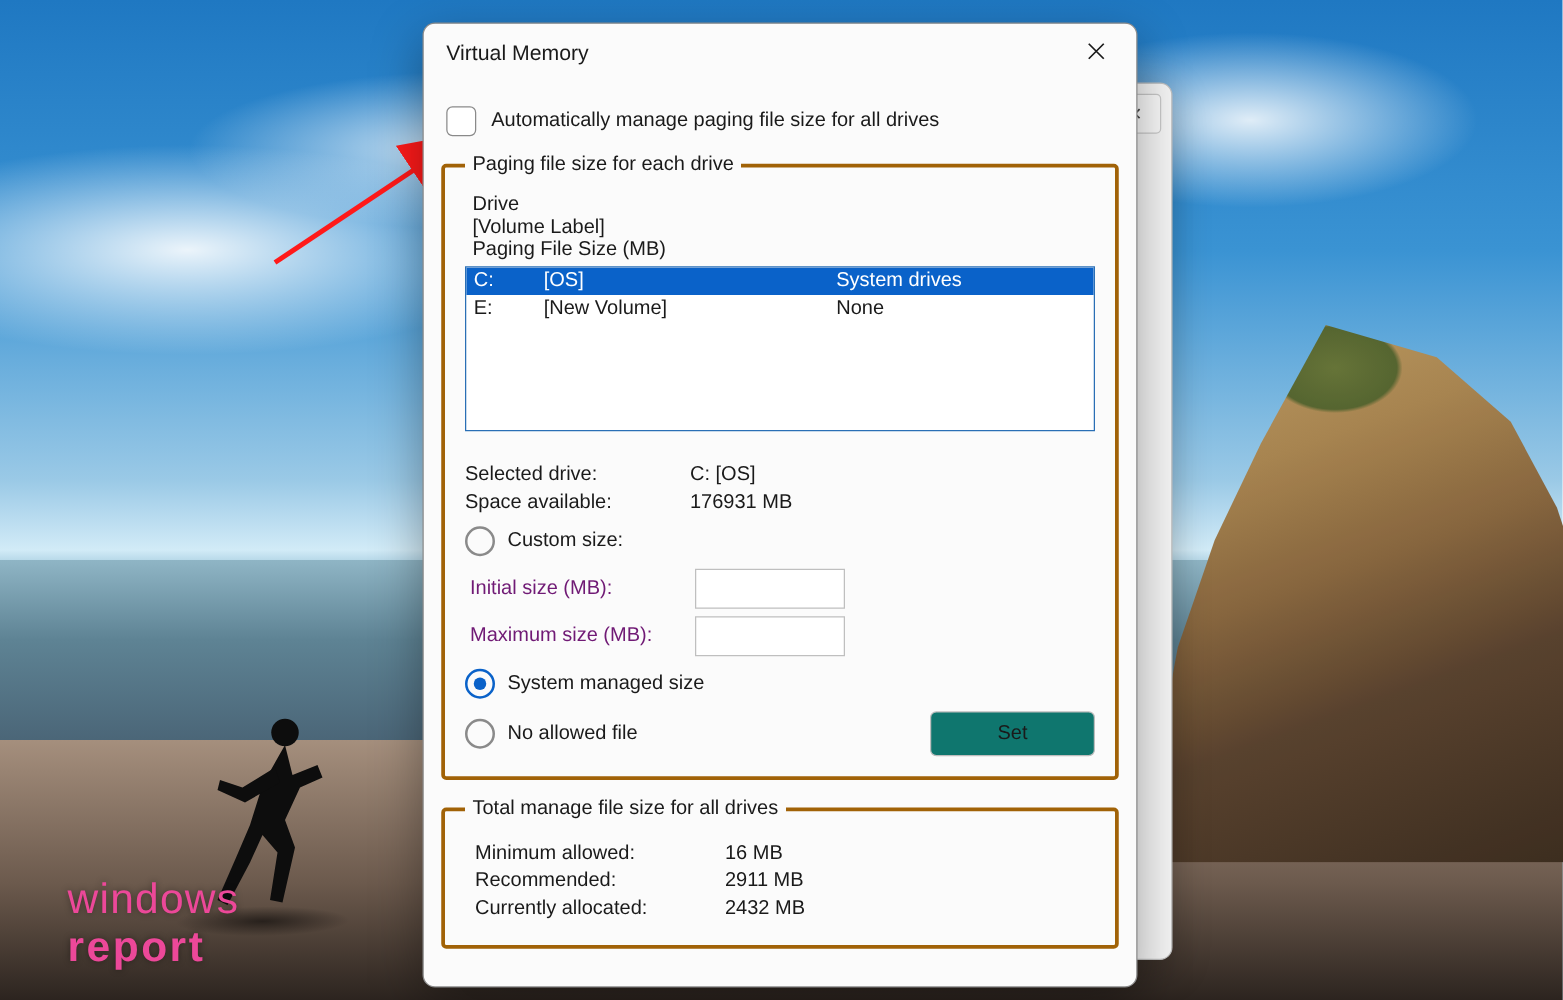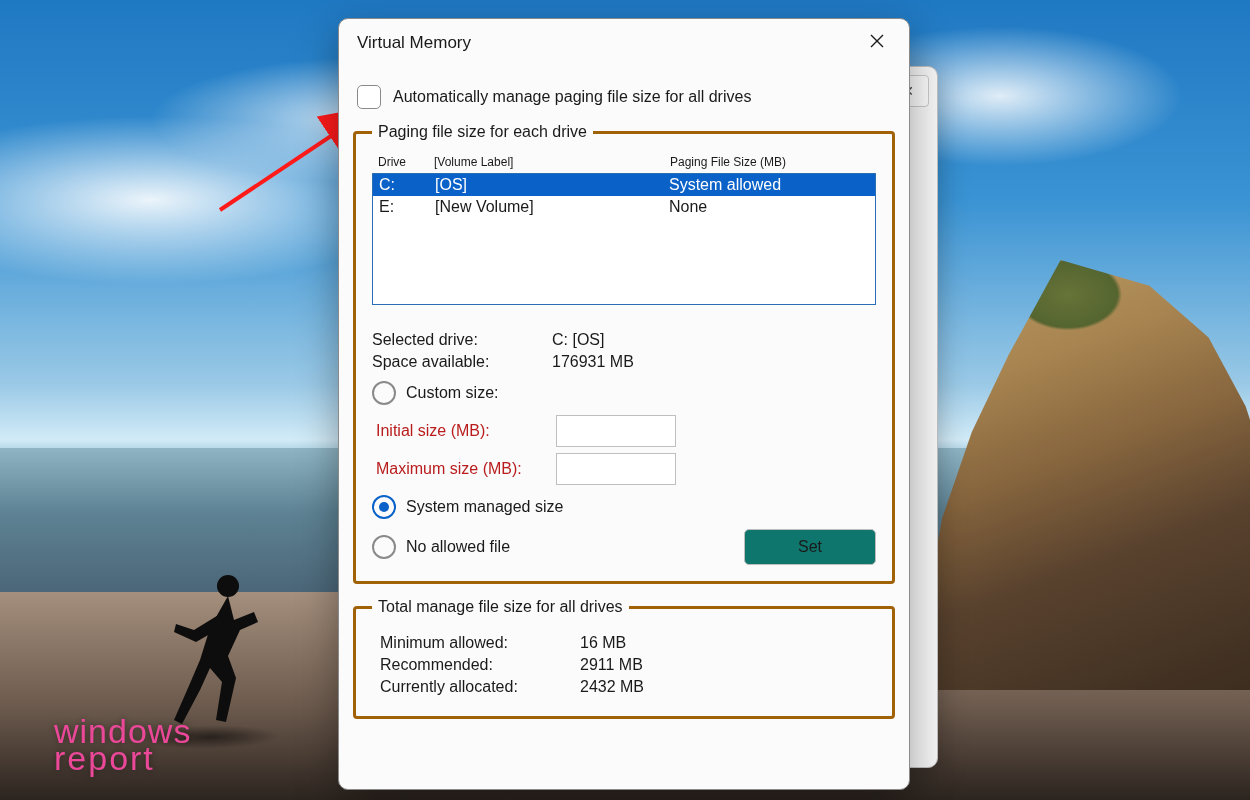--- a/index.html
+++ b/index.html
@@ -37,21 +37,21 @@
   .runner .shadow{
     position:absolute;left:-10px;top:155px;width:140px;height:24px;
     background:radial-gradient(ellipse at center,rgba(0,0,0,.55),rgba(0,0,0,0) 70%);
     transform:skewX(-25deg);
   }
   .watermark{
     position:absolute;left:54px;bottom:28px;color:#ec4899;font-weight:300;
     font-size:34px;line-height:.8;letter-spacing:1px;
     text-shadow:0 0 6px rgba(0,0,0,.4);
   }
-  .watermark .w2{font-weight:400;letter-spacing:2px;}
+  .watermark .w2{font-weight:700;letter-spacing:2px;margin-top:12px;}
   
   .behind-window{
     position:absolute;left:388px;top:66px;width:548px;height:700px;border-radius:10px;
     background:#f5f5f5;border:1px solid #bfbfbf;box-shadow:0 8px 30px rgba(0,0,0,.25);
   }
   .behind-window .xbtn{
     position:absolute;right:8px;top:8px;width:40px;height:30px;border:1px solid #c9c9c9;border-radius:4px;
     background:#fafafa;display:flex;align-items:center;justify-content:center;color:#444;font-size:14px;
   }
 
@@ -68,21 +68,21 @@
   .body{padding:0 14px 14px 14px;}
   .auto-row{display:flex;align-items:center;gap:12px;margin:18px 4px 14px 4px;}
   .chk{width:22px;height:22px;border:1.5px solid #8a8a8a;border-radius:5px;background:#fff;}
   fieldset.group{
     border:3px solid #a16207;border-radius:4px;margin:8px 0 14px 0;padding:14px 16px 16px 16px;
     background:#fbfbfb;
   }
   fieldset.group>legend{padding:0 6px;font-size:16px;color:#1a1a1a;}
 
   
-  .col-head{display:flex;padding:0 6px 4px 6px;font-size:12px;}
+  .col-head{display:flex;padding:0 6px 4px 6px;font-size:16px;flex-direction:column;}
   .col-head .c1{width:56px;}
   .col-head .c2{flex:1;}
   .col-head .c3{width:200px;}
   .drivelist{
     border:1px solid #2a6fb5;height:130px;background:#fff;overflow:hidden;
   }
   .drow{display:flex;align-items:center;height:22px;padding:0 6px;font-size:16px;}
   .drow .c1{width:56px;}
   .drow .c2{flex:1;}
   .drow .c3{width:200px;}
@@ -94,21 +94,21 @@
   .kv .v{}
 
   
   .opt{display:flex;align-items:center;gap:10px;margin:10px 0;}
   .radio{width:20px;height:20px;border:2px solid #8a8a8a;border-radius:50%;display:inline-flex;align-items:center;justify-content:center;}
   .radio.checked{border-color:#0a62c9;}
   .radio.checked::after{content:"";width:10px;height:10px;background:#0a62c9;border-radius:50%;}
 
   .sizegrid{margin:4px 0 2px 4px;}
   .sizerow{display:flex;align-items:center;margin:6px 0;}
-  .sizerow .lbl{width:180px;color:#b91c1c;}
+  .sizerow .lbl{width:180px;color:#701a75;}
   .numbox{width:118px;height:30px;border:1px solid #bfbfbf;background:#fff;}
 
   .row-set{display:flex;align-items:center;margin-top:4px;}
   .row-set .spacer{flex:1;}
   .btn{
     width:130px;height:34px;border:1px solid #bdbdbd;border-radius:5px;background:#0f766e;
     display:flex;align-items:center;justify-content:center;font-size:16px;cursor:pointer;
   }
 
   fieldset.totals .kv .k{width:200px;padding-left:8px;}
@@ -177,21 +177,21 @@
 
       <div class="col-head">
         <span class="c1">Drive</span>
         <span class="c2">[Volume Label]</span>
         <span class="c3">Paging File Size (MB)</span>
       </div>
       <div class="drivelist">
         <div class="drow sel">
           <span class="c1">C:</span>
           <span class="c2">[OS]</span>
-          <span class="c3">System allowed</span>
+          <span class="c3">System drives</span>
         </div>
         <div class="drow">
           <span class="c1">E:</span>
           <span class="c2">[New Volume]</span>
           <span class="c3">None</span>
         </div>
       </div>
 
       <div style="height:22px"></div>
       <div class="kv">

